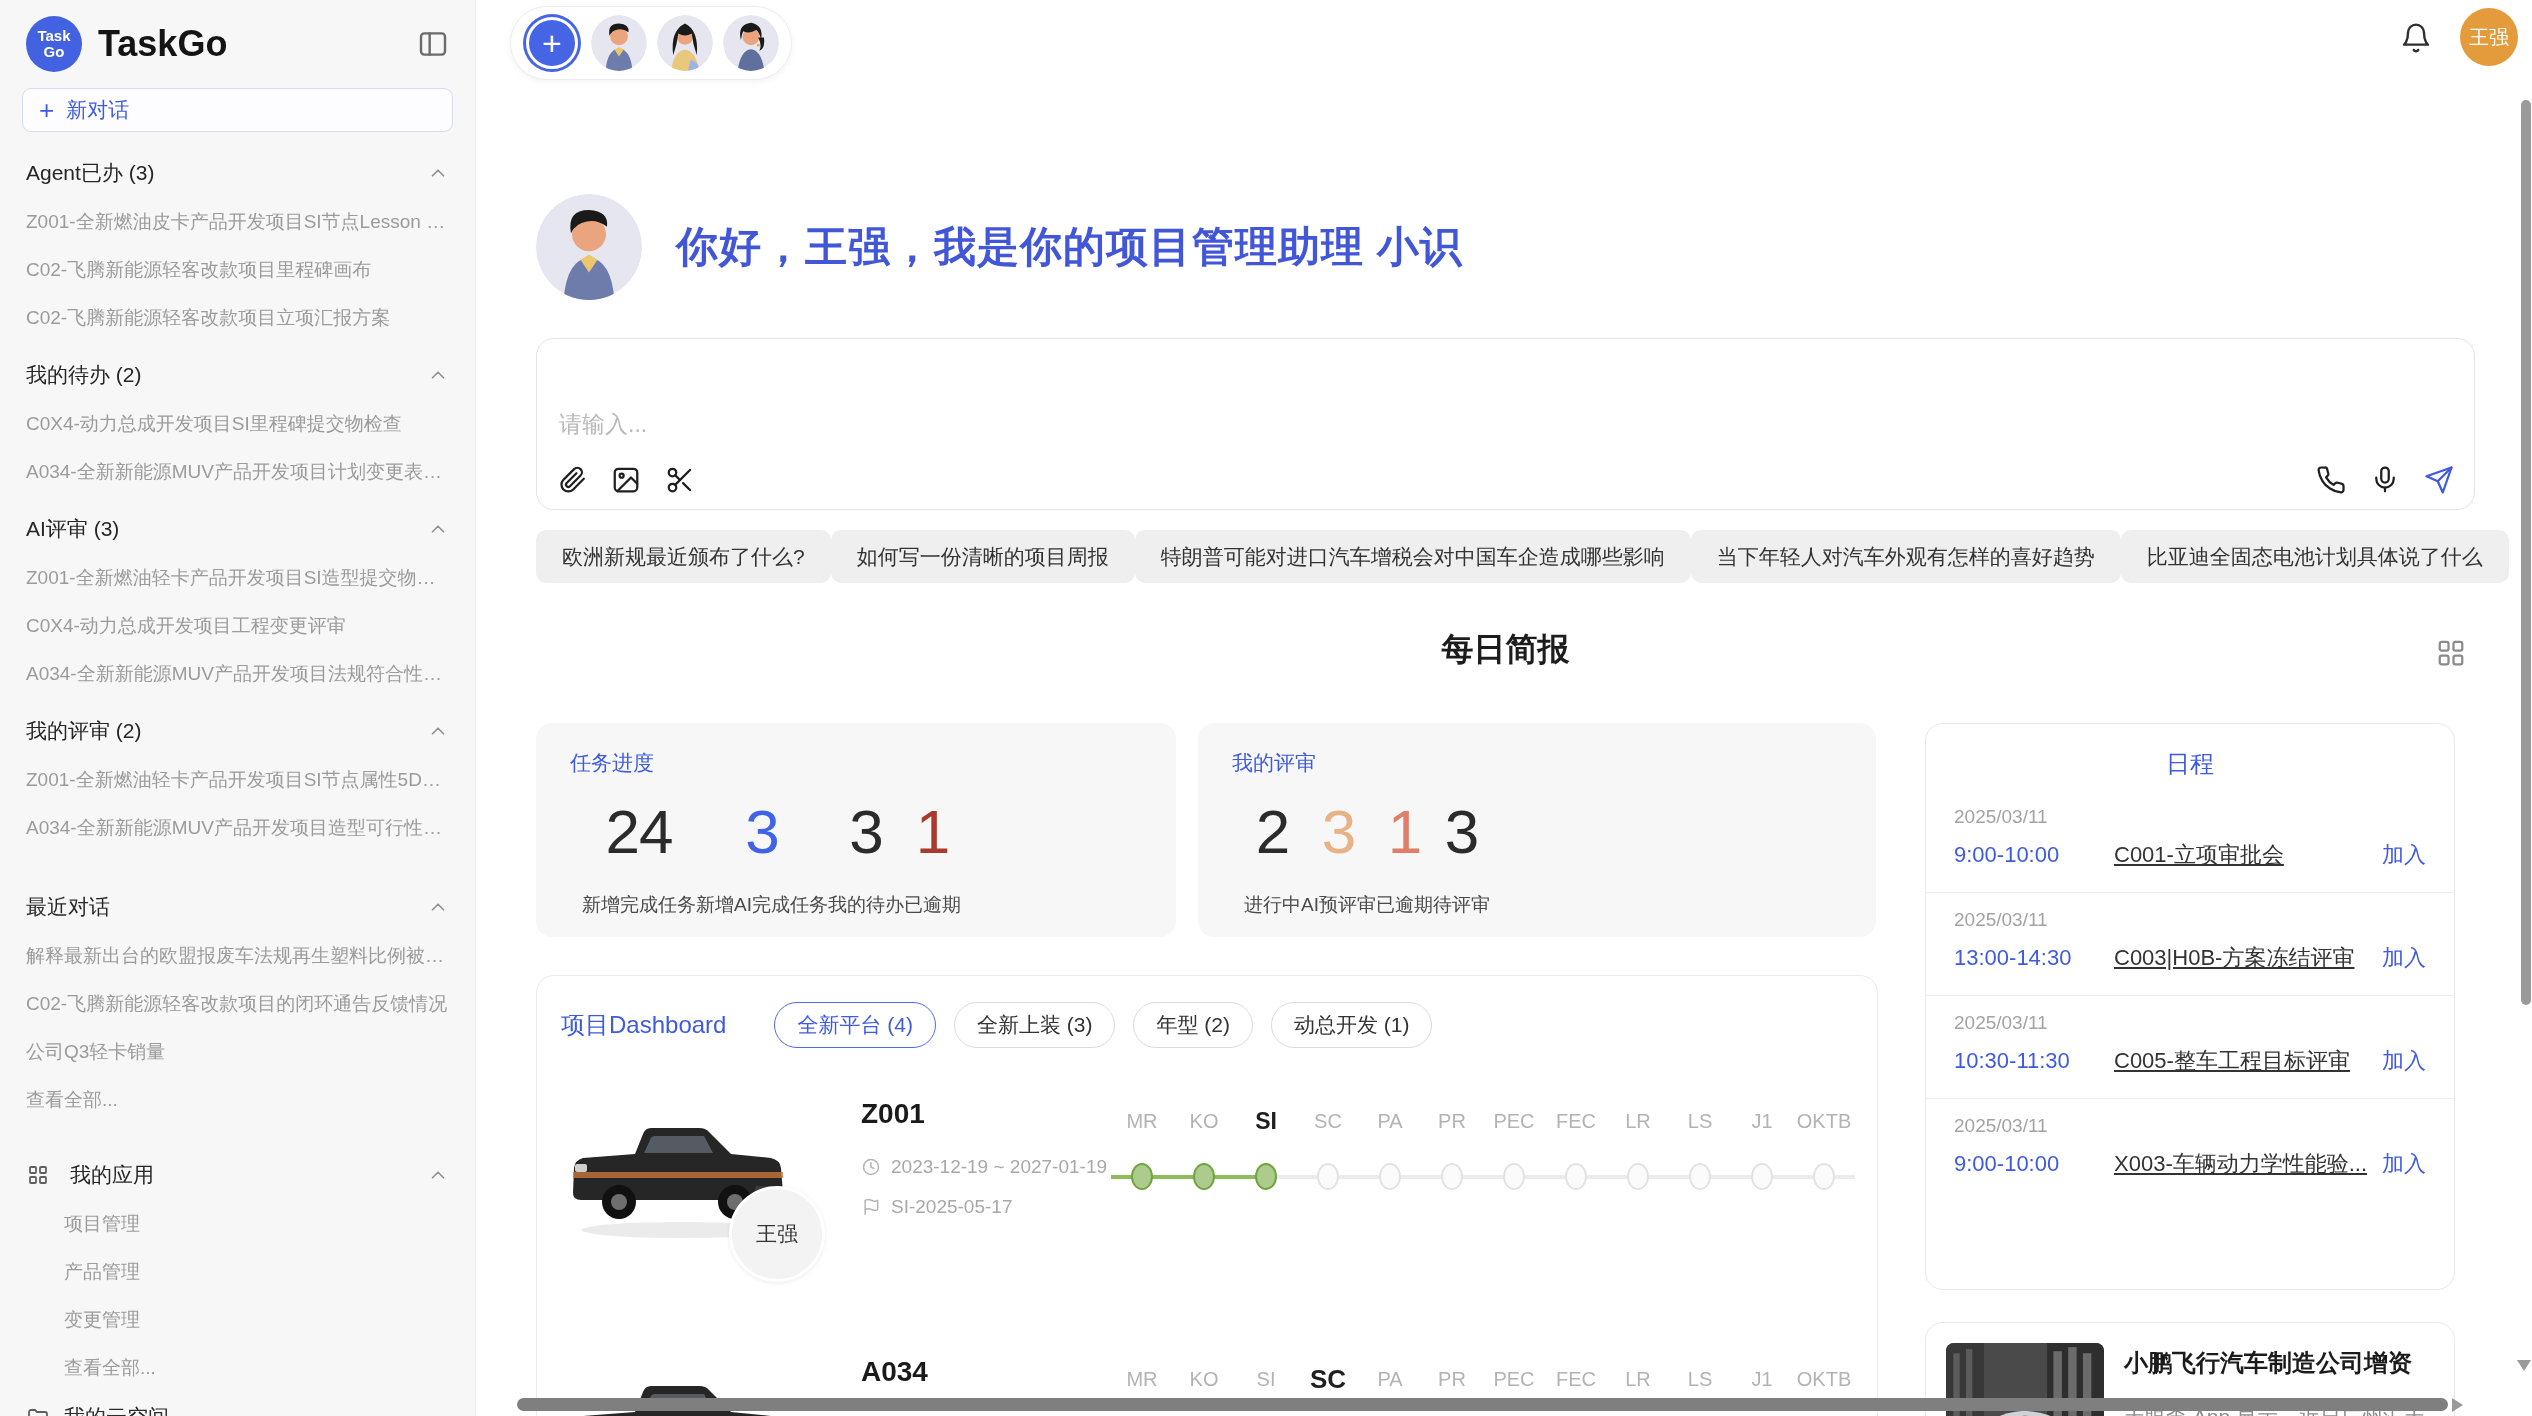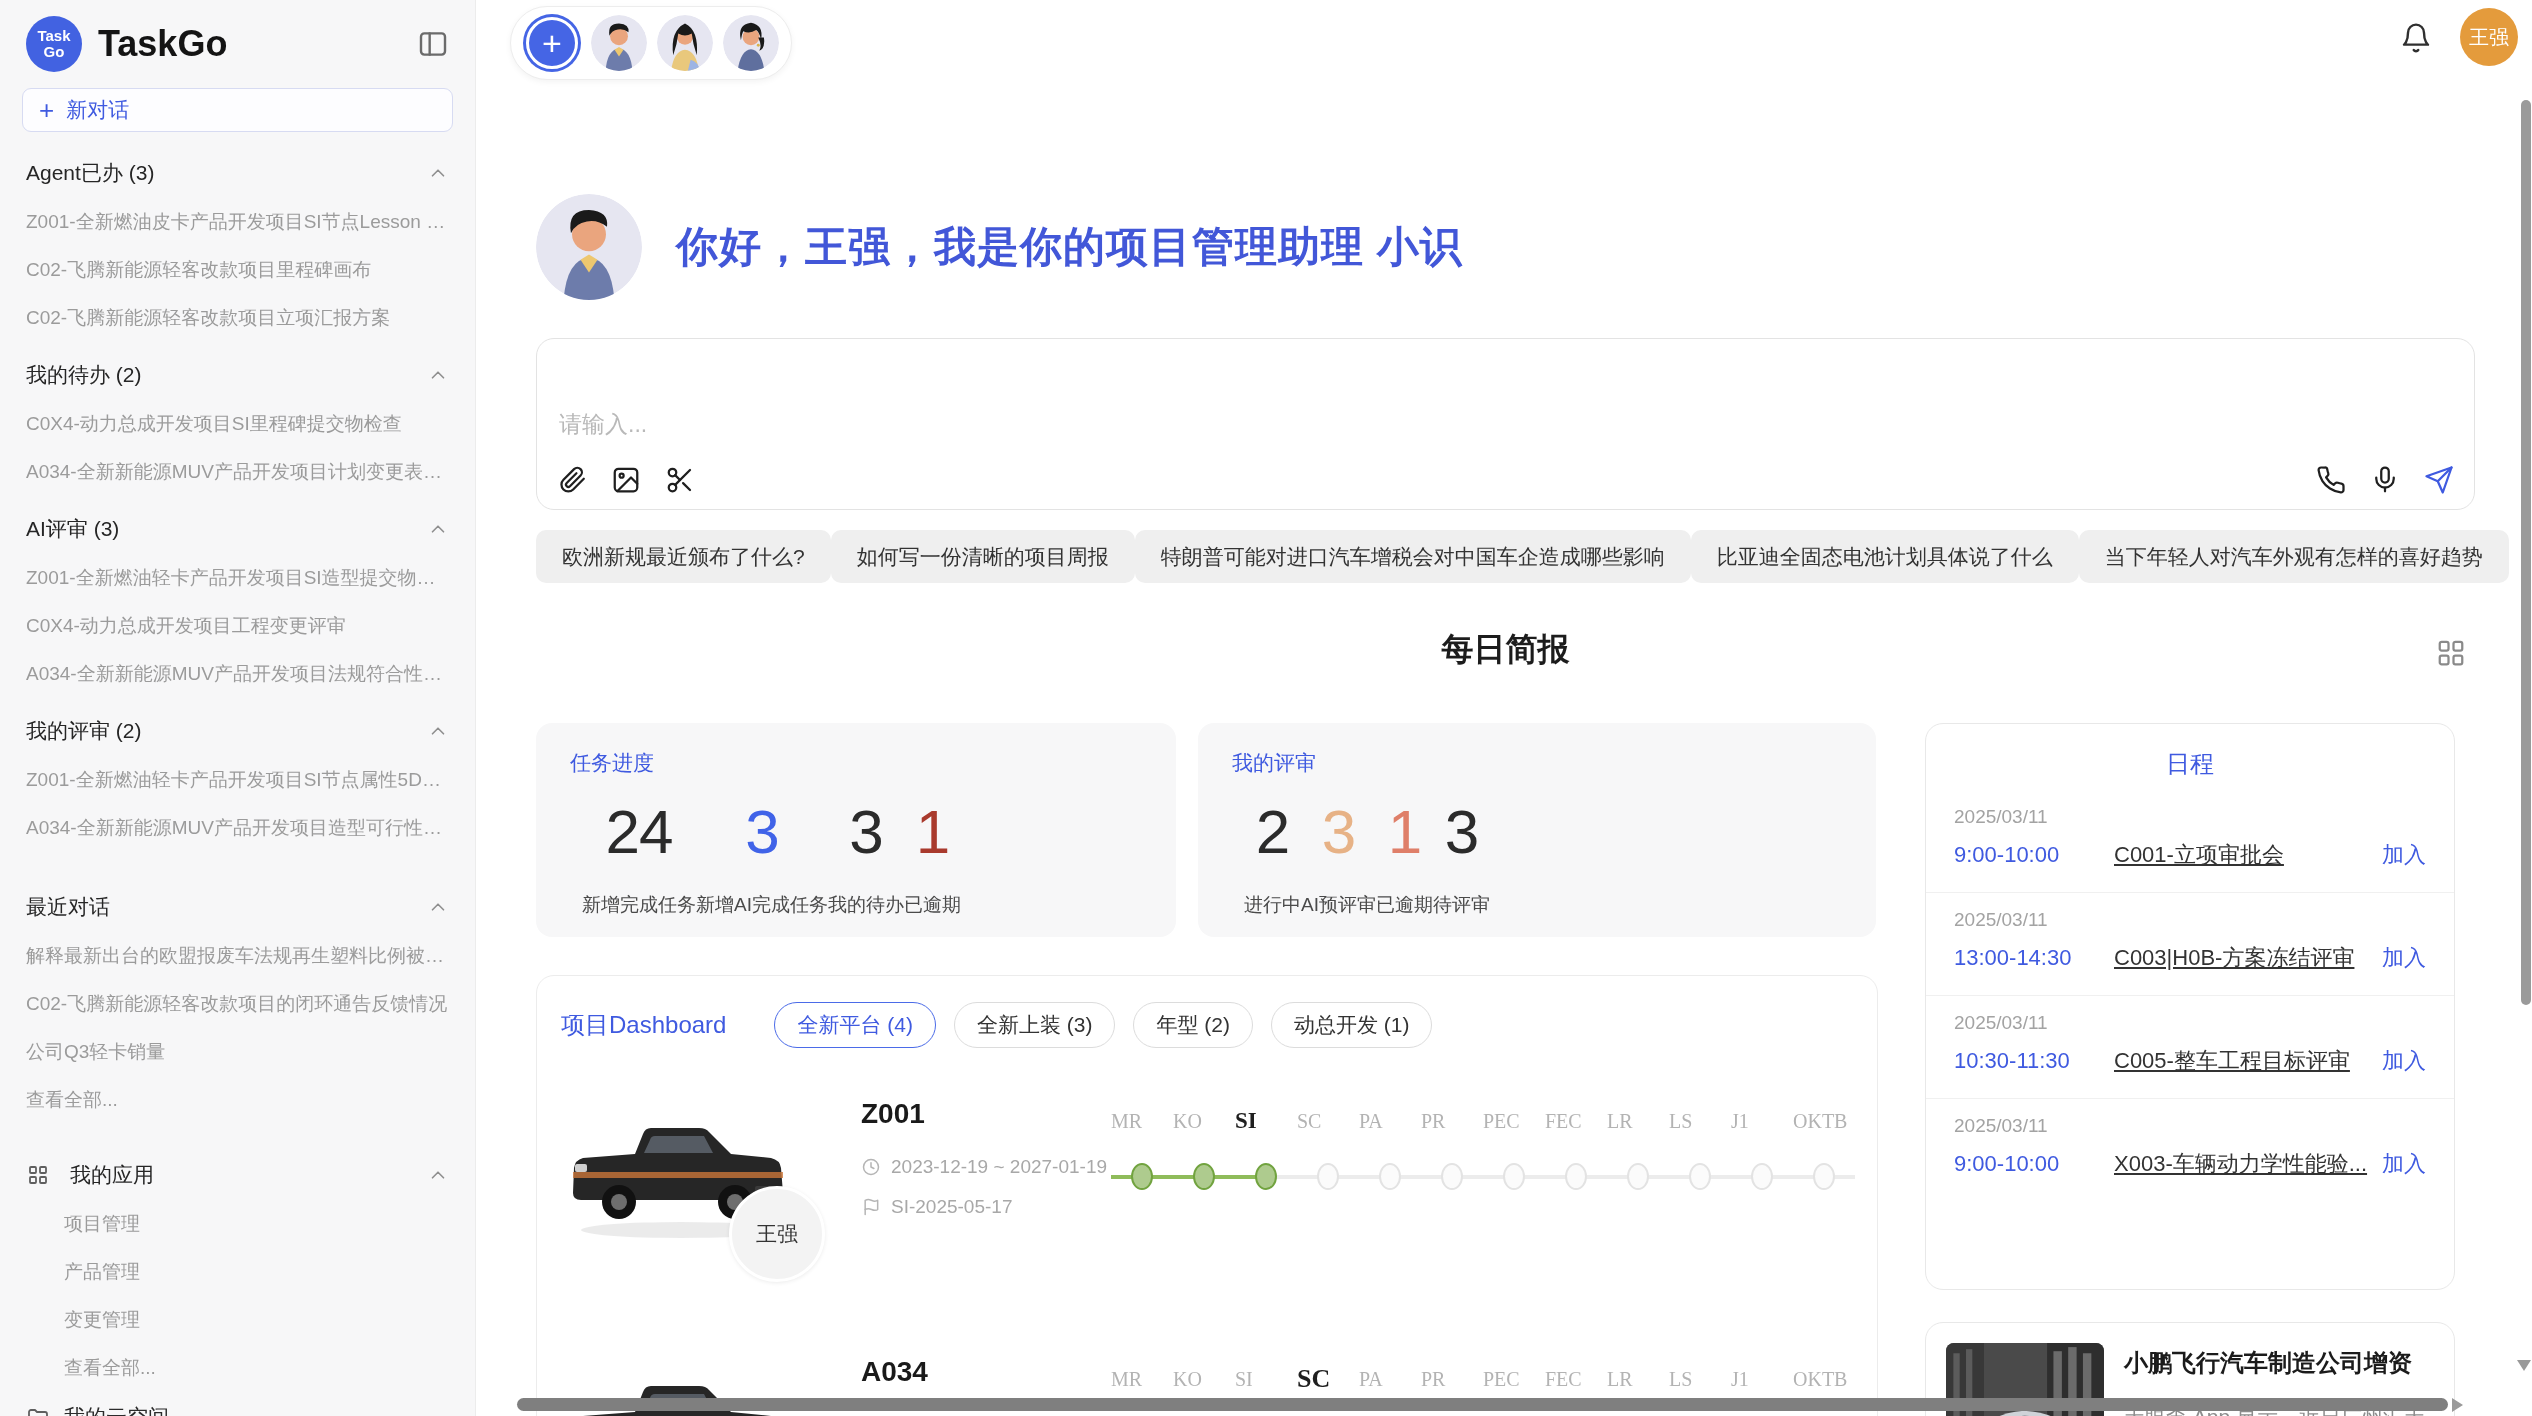--- a/index.html
+++ b/index.html
@@ -92,21 +92,21 @@
   .truck-wrap svg.truck { width:240px; height:150px; display:block; margin-top:4px; }
   .owner-badge { position:absolute; left:168px; top:92px; width:96px; height:96px; border-radius:50%;
     background:#f3f3f3; border:3px solid #fff; box-shadow:0 1px 4px rgba(0,0,0,.08);
     display:flex; align-items:center; justify-content:center; font-size:21px; color:#333; }
   .proj-info { width:250px; flex:none; padding-top:4px; }
   .proj-code { font-size:28px; font-weight:bold; color:#1a1a1a; }
   .proj-meta { display:flex; align-items:center; gap:10px; font-size:19px; color:#a8a8a8; margin-top:26px; }
   .proj-meta .micon { width:20px; height:20px; color:#b5b5b5; flex:none; }
   .mtrack { flex:1; padding-top:10px; }
   .mrow { display:flex; }
-  .mcol { width:62px; text-align:left;font-family:Liberation Serif, serif; }
+  .mcol { width:62px; text-align:center; }
   .mlabel { font-size:20px; color:#b3b3b3; height:34px; line-height:34px; }
   .mlabel.cur { color:#1f1f1f; font-weight:bold; font-size:23px; }
   .mlabel.cur-big { font-size:26px; }
   .mdots { margin-top:22px; }
   .mdotcell { position:relative; height:34px; }
   .half { position:absolute; top:15px; height:3.5px; width:50%; }
   .half.l { left:0; } .half.r { right:0; }
   .mdot { position:absolute; left:50%; top:3px; width:22px; height:27px; margin-left:-11px;
     border-radius:50%; background:#fbfbfb; border:2px solid #e3e3e3; }
   .mdot.done { background:#aecb8e; border-color:#71a33f; }
@@ -367,22 +367,22 @@
             <polygon points="22 2 15 22 11 13 2 9 22 2"></polygon>
           </svg>
       </div>
     </div>
   </div>
 
   <div class="chips" id="chips">
       <div class="chip">欧洲新规最近颁布了什么?</div>
       <div class="chip">如何写一份清晰的项目周报</div>
       <div class="chip">特朗普可能对进口汽车增税会对中国车企造成哪些影响</div>
+      <div class="chip">当下年轻人对汽车外观有怎样的喜好趋势</div>
       <div class="chip">比亚迪全固态电池计划具体说了什么</div>
-      <div class="chip">当下年轻人对汽车外观有怎样的喜好趋势</div>
     </div>
 
   <div class="brief-head">每日简报</div>
   <div class="brief-grid-icon">
     <svg class="icon" viewBox="0 0 24 24">
         <rect x="3" y="3" width="7" height="7" rx="1.5"></rect>
         <rect x="14" y="3" width="7" height="7" rx="1.5"></rect>
         <rect x="3" y="14" width="7" height="7" rx="1.5"></rect>
         <rect x="14" y="14" width="7" height="7" rx="1.5"></rect>
       </svg>

